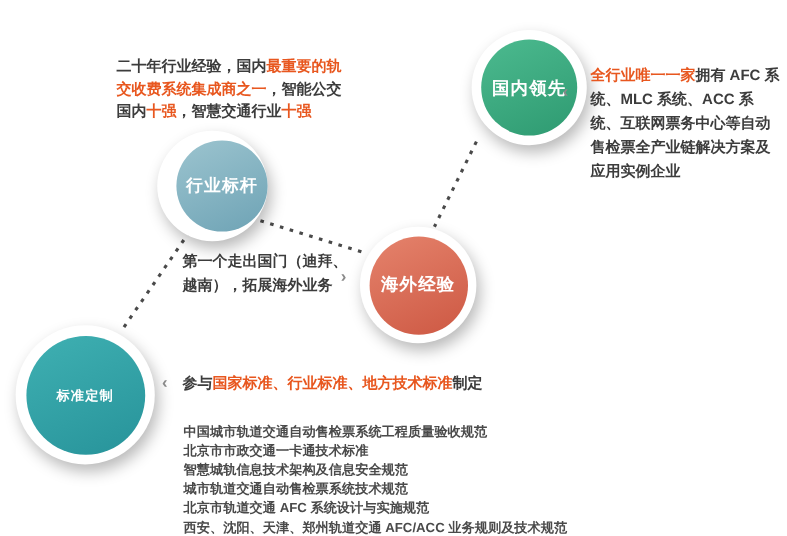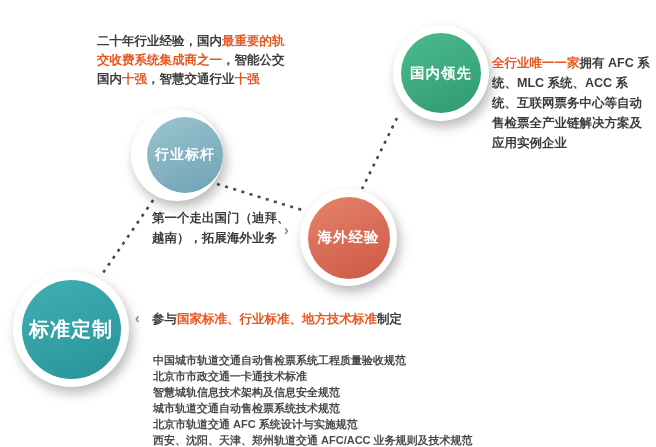--- a/index.html
+++ b/index.html
@@ -45,26 +45,26 @@
     </div>
   </div>
 
   <div class="node" style="left:300px;top:189px;width:97px;height:97px;">
     <div class="node-inner" style="width: 82px; height: 82px; font-size: 14.5px; background: linear-gradient(155deg, rgb(229, 131, 108), rgb(205, 88, 67));">
       <span>海外经验</span>
     </div>
   </div>
 
   <div class="node" style="left:13px;top:271px;width:116px;height:116px;">
-    <div class="node-inner" style="width: 99px; height: 99px; font-size: 20px; background: linear-gradient(155deg, rgb(63, 176, 178), rgb(39, 147, 154)); align-items: center;">
+    <div class="node-inner" style="width: 99px; height: 99px; font-size: 11px; background: linear-gradient(155deg, rgb(63, 176, 178), rgb(39, 147, 154)); align-items: center;">
       <span>标准定制</span>
     </div>
   </div>
 
-  <div class="tblock" style="left:97px;top:32px;width:198px;font-size:12.5px;line-height:19px;"><span>二十年行业经验，国内</span><span class="hl">最重要的轨交收费系统集成商之一</span><span>，智能公交国内</span><span class="hl">十强</span><span>，智慧交通行业</span><span class="hl">十强</span></div>
+  <div class="tblock" style="left:97px;top:46px;width:198px;font-size:12.5px;line-height:19px;"><span>二十年行业经验，国内</span><span class="hl">最重要的轨交收费系统集成商之一</span><span>，智能公交国内</span><span class="hl">十强</span><span>，智慧交通行业</span><span class="hl">十强</span></div>
 
   <div class="tblock" style="left:492px;top:53px;width:158px;font-size:12.5px;line-height:20px;"><span class="hl">全行业唯一一家</span><span>拥有 AFC 系统、MLC 系统、ACC 系统、互联网票务中心等自动售检票全产业链解决方案及应用实例企业</span></div>
   <span class="chev" style="left:469px;top:69px;">‹</span>
 
   <div class="tblock" style="left:152px;top:208px;width:144px;font-size:12.5px;line-height:20px;"><span>第一个走出国门（迪拜、越南），拓展海外业务</span></div>
   <span class="chev" style="left:284px;top:223px;">›</span>
 
   <div class="tblock" style="left:152px;top:311px;width:330px;font-size:12.5px;line-height:16px;"><span>参与</span><span class="hl">国家标准、行业标准、地方技术标准</span><span>制定</span></div>
   <span class="chev" style="left:135px;top:311px;">‹</span>
 

